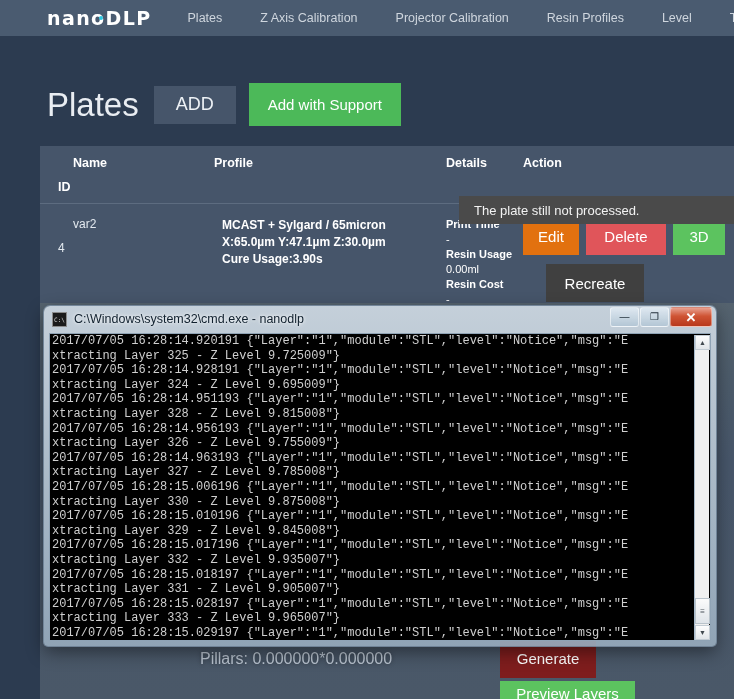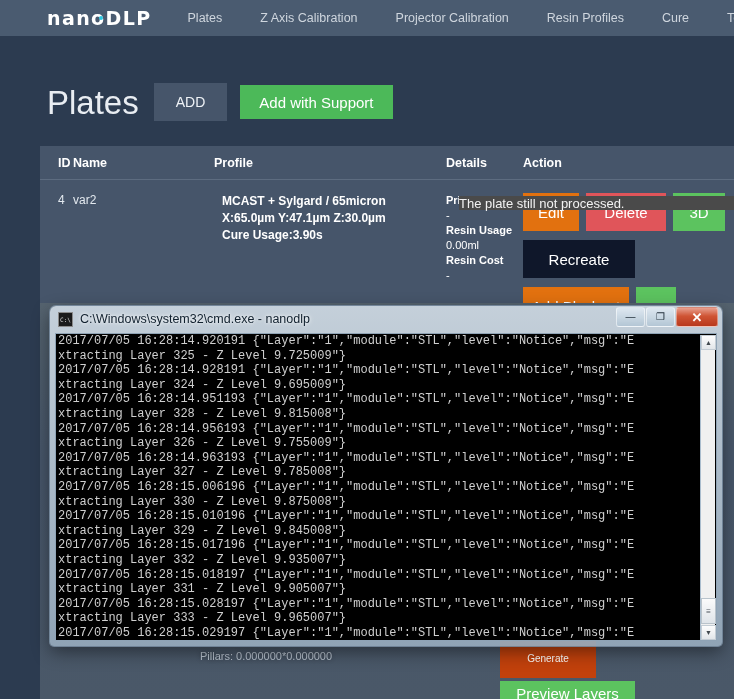--- a/index.html
+++ b/index.html
@@ -43,90 +43,90 @@
   .page-title{
     color:#e9edf2;font-size:33px;font-weight:normal;line-height:1;
     margin-right:15px;
   }
   .btn{
     display:inline-flex;align-items:center;justify-content:center;
     color:#ffffff;font-size:14px;border:0;cursor:pointer;
     font-family:"Liberation Sans", sans-serif;
   }
   .btn-add{
-    background:#46556a;padding:0 22px;height:38px;font-size:14px;
+    background:#46556a;padding:0 22px;height:38px;font-size:18px;
     color:#eef2f6;
   }
   .btn-support{
-    background:#4cb959;padding:0 19px;height:34px;font-size:15px;
+    background:#4cb959;padding:0 19px;height:43px;font-size:15px;
     margin-left:13px;
   }
 
   
   .panel{
     position:absolute;left:40px;top:110px;width:694px;
     background:#46556a;
   }
   .thead{
     display:flex;color:#ffffff;font-size:12.5px;font-weight:bold;
     padding:10px 0 9px 0;border-bottom:1px solid #5d6c80;
   }
   .tbody{display:flex;padding-top:13px;min-height:110px;}
-  .c-id{width:33px;padding-left:18px;box-sizing:border-box;}
+  .c-id{width:33px;padding-left:18px;box-sizing:border-box;margin-top:24px;}
   .c-name{width:141px;}
   .c-profile{width:232px;}
   .c-details{width:77px;}
   .c-action{flex:1;}
   .cell{color:#e3e9ef;font-size:12px;}
   .profile-line{color:#ffffff;font-size:12px;font-weight:bold;line-height:17px;padding-left:8px;}
   .det-k{color:#ffffff;font-size:11px;font-weight:bold;line-height:15px;}
   .det-v{color:#ffffff;font-size:11px;line-height:15px;}
   .actions{display:flex;flex-wrap:wrap;}
   .abtn{
     height:38px;display:inline-flex;align-items:center;justify-content:center;
     color:#fff;font-size:15px;margin:0 7px 9px 0;cursor:pointer;
   }
   .a-edit{background:#e2710f;width:56px;}
   .a-delete{background:#e0555a;width:80px;}
   .a-3d{background:#5cc35f;width:52px;}
-  .a-recreate{background:#0f172a;width:112px;}
+  .a-recreate{background:#404040;width:98px;margin-left:23px;}
   .a-blackout{background:#e2710f;width:106px;}
   .a-extra{background:#5cc35f;width:40px;}
   .tooltip{
-    position:absolute;left:459px;top:160px;width:275px;height:14px;
+    position:absolute;left:459px;top:160px;width:275px;height:28px;
     background:#4a4a4a;display:flex;align-items:center;
-    color:#f2f2f2;font-size:13px;box-sizing:border-box;
+    color:#f2f2f2;font-size:13px;padding-left:15px;box-sizing:border-box;
   }
 
   
   .blurlayer{
     position:absolute;left:40px;top:267px;width:694px;height:396px;
     background:linear-gradient(180deg,#55636f 0%,#4d5c6b 18%,#47566a 40%,#4a5868 100%);
     filter:blur(0px);
   }
   .pillars{
-    position:absolute;left:200px;top:650px;color:#b9c3cf;font-size:11px;
+    position:absolute;left:200px;top:650px;color:#b9c3cf;font-size:16px;
     text-shadow:0 0 4px rgba(0,0,0,.35);
   }
   .gen-btn{
     position:absolute;left:500px;top:638px;width:96px;height:40px;
-    background:#c2410c;color:#fff;font-size:10px;
+    background:#7f1d1d;color:#fff;font-size:15px;
     display:flex;align-items:center;justify-content:center;
     filter:blur(.7px);
   }
   .prev-btn{
     position:absolute;left:500px;top:681px;width:135px;height:30px;
     background:#5cc35f;color:#fff;font-size:15px;
     display:flex;align-items:flex-start;justify-content:center;
     padding-top:4px;box-sizing:border-box;filter:blur(.7px);
   }
 
   
   .cmdwin{
-    position:absolute;left:50px;top:306px;width:672px;height:340px;
+    position:absolute;left:44px;top:306px;width:672px;height:340px;
     border-radius:6px 6px 4px 4px;
     background:linear-gradient(180deg,rgba(205,216,226,.93) 0%,rgba(176,192,206,.92) 55%,rgba(150,170,188,.92) 100%);
     box-shadow:0 0 0 1px rgba(120,140,160,.9), 0 6px 18px rgba(0,0,0,.45);
     box-sizing:border-box;padding:0;
   }
   .cmdtitlebar{
     position:relative;height:26px;display:flex;align-items:center;
     padding:0 2px 0 8px;
   }
   .cmdicon{
@@ -192,21 +192,21 @@
 <div class="navbar">
   <div class="brand">
     <span>nanoDLP</span>
     <span class="dot"></span>
   </div>
   <div class="nav-items">
     <div class="nav-link">Plates</div>
     <div class="nav-link">Z Axis Calibration</div>
     <div class="nav-link">Projector Calibration</div>
     <div class="nav-link">Resin Profiles</div>
-    <div class="nav-link">Cure</div>
+    <div class="nav-link">Level</div>
     <div class="nav-link">Terminal</div>
   </div>
 </div>
 
 <div class="page">
 
   <div class="titlerow">
     <div class="page-title">Plates</div>
     <div class="btn btn-add">ADD</div>
     <div class="btn btn-support">Add with Support</div>

